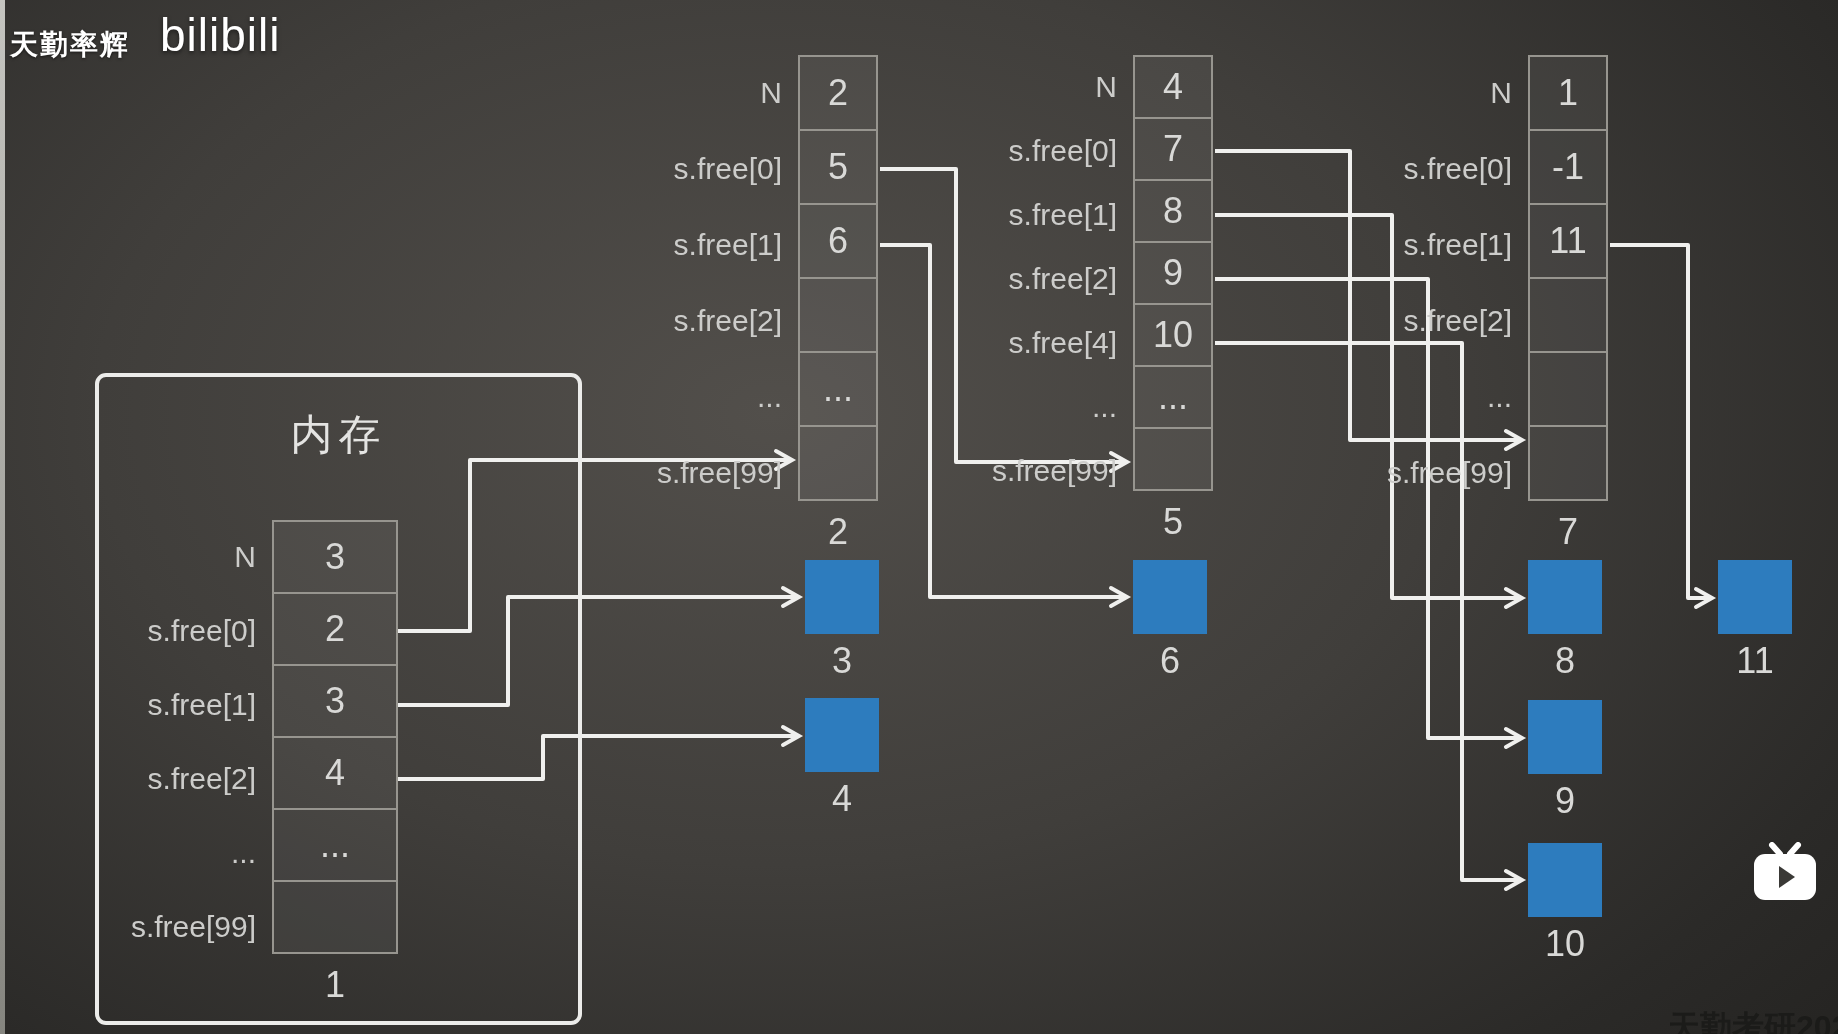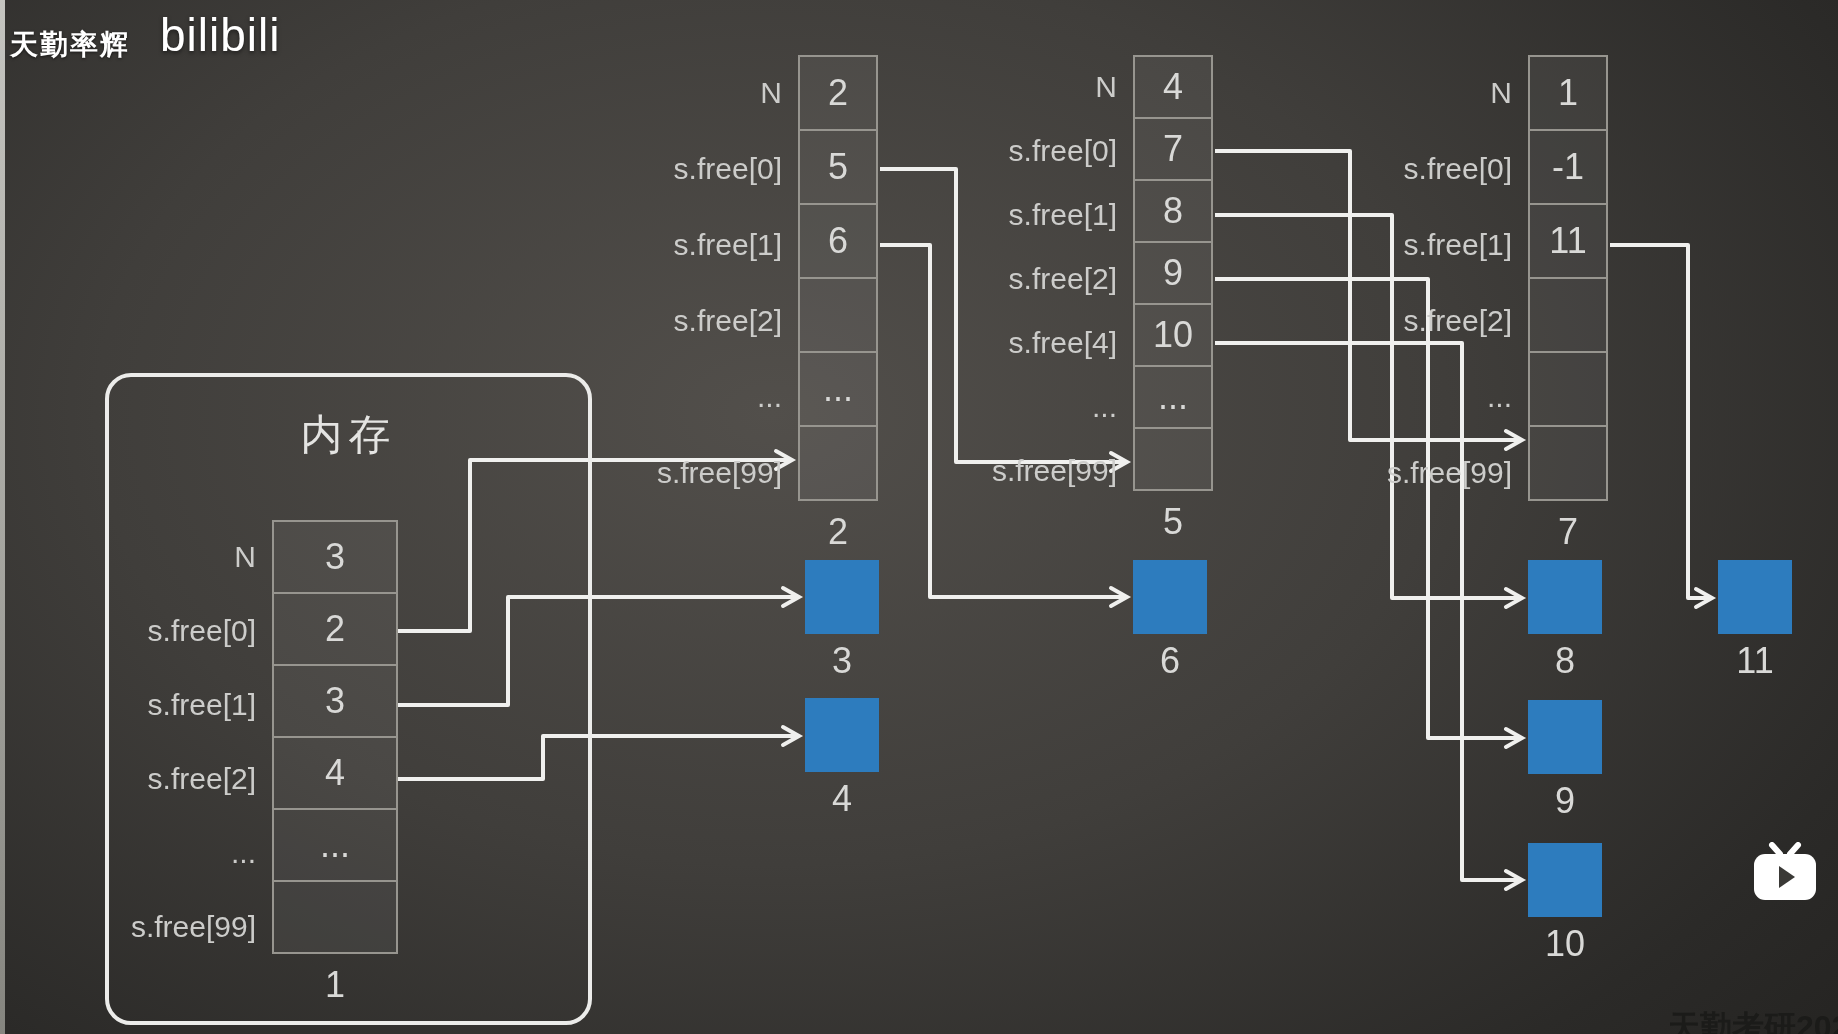--- a/index.html
+++ b/index.html
@@ -16,21 +16,21 @@
 
   
   .watermark { position:absolute; left:10px; top:26px; font-size:28px; font-weight:bold;
     color:#ffffff; letter-spacing:2px; text-shadow:0 1px 3px rgba(0,0,0,.6); }
   .bili-logo { position:absolute; left:160px; top:8px; font-size:46px; font-weight:normal;
     color:#ffffff; letter-spacing:1px; text-shadow:0 2px 4px rgba(0,0,0,.5); }
   .title { position:absolute; left:92px; top:64px; font-size:58px; color:#dddddb; letter-spacing:4px; }
 
   
   .memory-box { position:absolute; left:95px; top:373px; width:487px; height:652px;
-    border:4px solid #ececea; border-radius:26px;margin-left:10px; }
+    border:4px solid #ececea; border-radius:11px; }
   .memory-box-label { text-align:center; margin-top:30px; font-size:42px; color:#e4e4e2; letter-spacing:6px; }
 
   
   .stack { position:absolute; display:flex; }
   .stack-labels { display:flex; flex-direction:column; }
   .row-label { display:flex; align-items:center; justify-content:flex-end;
     padding-right:16px; font-size:30px; color:#ccccca; white-space:nowrap; }
   .stack-cells-col { display:flex; flex-direction:column; align-items:center; }
   .stack-cells { width:100%; display:flex; flex-direction:column; }
   .cell { width:100%; border:2px solid var(--cell-border,#97958f);

